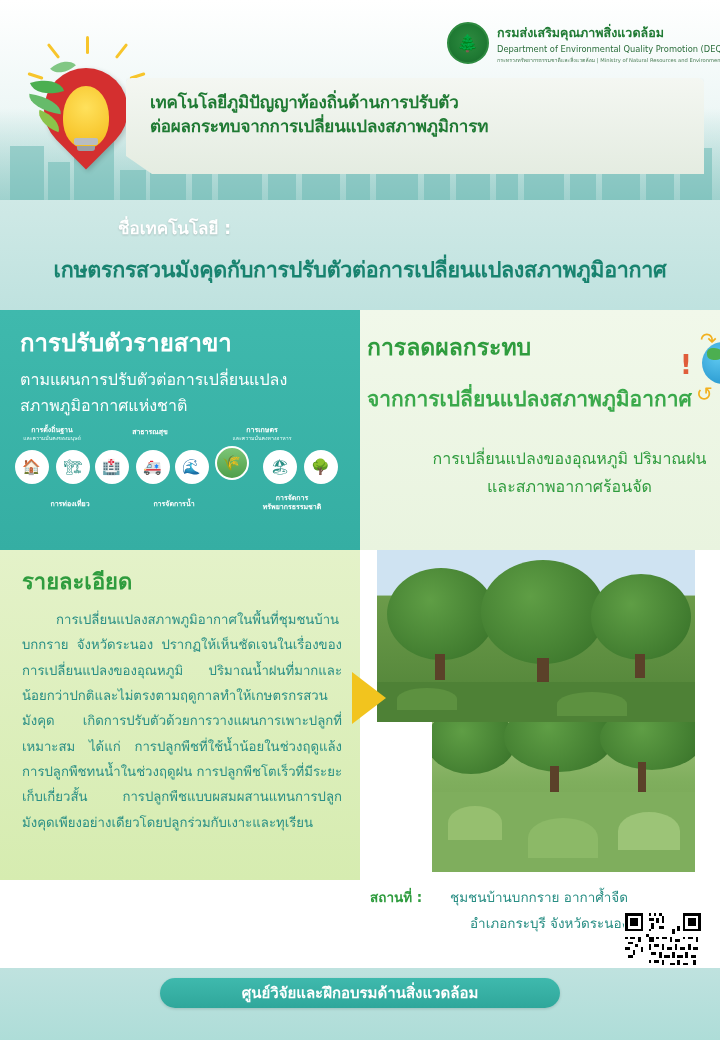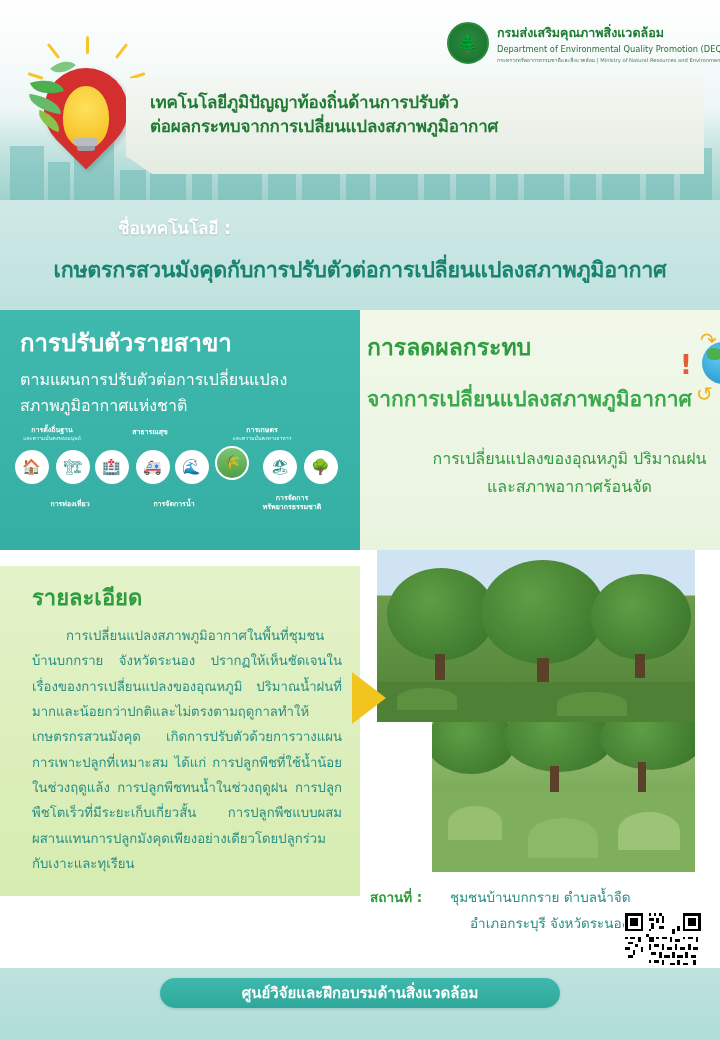--- a/index.html
+++ b/index.html
@@ -183,23 +183,23 @@
   .excl {
     position: absolute; top: 22px; left: 0; color: #e05d3a;
     font-size: 26px; font-weight: bold;
   }
   .arrow-c {
     position: absolute; font-size: 20px; color: #f2b01e;
   }
 
   
   .details {
-    position: absolute; top: 566px; left: 0; width: 360px; height: 330px;
+    position: absolute; top: 550px; left: 0; width: 360px; height: 330px;
     background: linear-gradient(180deg, #e4f2c9 0%, #d6ecb0 100%);
-    padding: 14px 18px 0 32px;
+    padding: 14px 18px 0 22px;
   }
   .details-h {
     color: #2f9c3e; font-size: 22px; font-weight: bold; margin-bottom: 8px;
   }
   .details-body {
     color: #2a8f85; font-size: 13.2px; line-height: 1.92; text-align: justify;
     text-indent: 34px;
   }
 
   
@@ -319,21 +319,21 @@
       <div class="deqp-seal">🌲</div>
       <div class="deqp-text">
         <div class="deqp-th">กรมส่งเสริมคุณภาพสิ่งแวดล้อม</div>
         <div class="deqp-en">Department of Environmental Quality Promotion (DEQP)</div>
         <div class="deqp-sub">กระทรวงทรัพยากรธรรมชาติและสิ่งแวดล้อม | Ministry of Natural Resources and Environment</div>
       </div>
     </div>
 
     <div class="title-band">
       <div class="title-line">เทคโนโลยีภูมิปัญญาท้องถิ่นด้านการปรับตัว</div>
-      <div class="title-line">ต่อผลกระทบจากการเปลี่ยนแปลงสภาพภูมิอากาศ</div>
+      <div class="title-line">ต่อผลกระทบจากการเปลี่ยนแปลงสภาพภูมิการท</div>
     </div>
   </div>
 
   <div class="techname">
     <div class="techname-label">ชื่อเทคโนโลยี :</div>
     <div class="techname-value">เกษตรกรสวนมังคุดกับการปรับตัวต่อการเปลี่ยนแปลงสภาพภูมิอากาศ</div>
   </div>
 
   <div class="sector">
     <div class="sector-h">การปรับตัวรายสาขา</div>
@@ -436,21 +436,21 @@
     <div class="trunk" style="top:44px;left:118px;width:9px;height:40px;"></div>
     <div class="trunk" style="top:40px;left:206px;width:8px;height:34px;"></div>
     <div class="ground-blade" style="top:70px;left:0;width:263px;height:80px;background:#7fae5d;border-radius:0;"></div>
     <div class="ground-blade" style="top:84px;left:16px;width:54px;height:34px;background:#96bf6f;"></div>
     <div class="ground-blade" style="top:96px;left:96px;width:70px;height:40px;background:#8cb967;"></div>
     <div class="ground-blade" style="top:90px;left:186px;width:62px;height:38px;background:#9cc477;"></div>
   </div>
 
   <div class="loc">
     <div class="loc-label">สถานที่ :</div>
-    <div class="loc-l1">ชุมชนบ้านบกกราย ตำบลน้ำจืด</div>
+    <div class="loc-l1">ชุมชนบ้านบกกราย อากาศ้ำจืด</div>
     <div class="loc-l2">อำเภอกระบุรี จังหวัดระนอง</div>
   </div>
 
   <div class="qr-wrap">
     <div class="qr">
       <svg width="76" height="76" viewBox="0 0 29 29" shape-rendering="crispEdges">
         <rect width="29" height="29" fill="#ffffff"></rect>
         <g fill="#000000">
           <rect x="0" y="0" width="7" height="7"></rect>
             <rect x="1" y="1" width="5" height="5" fill="#ffffff"></rect>

